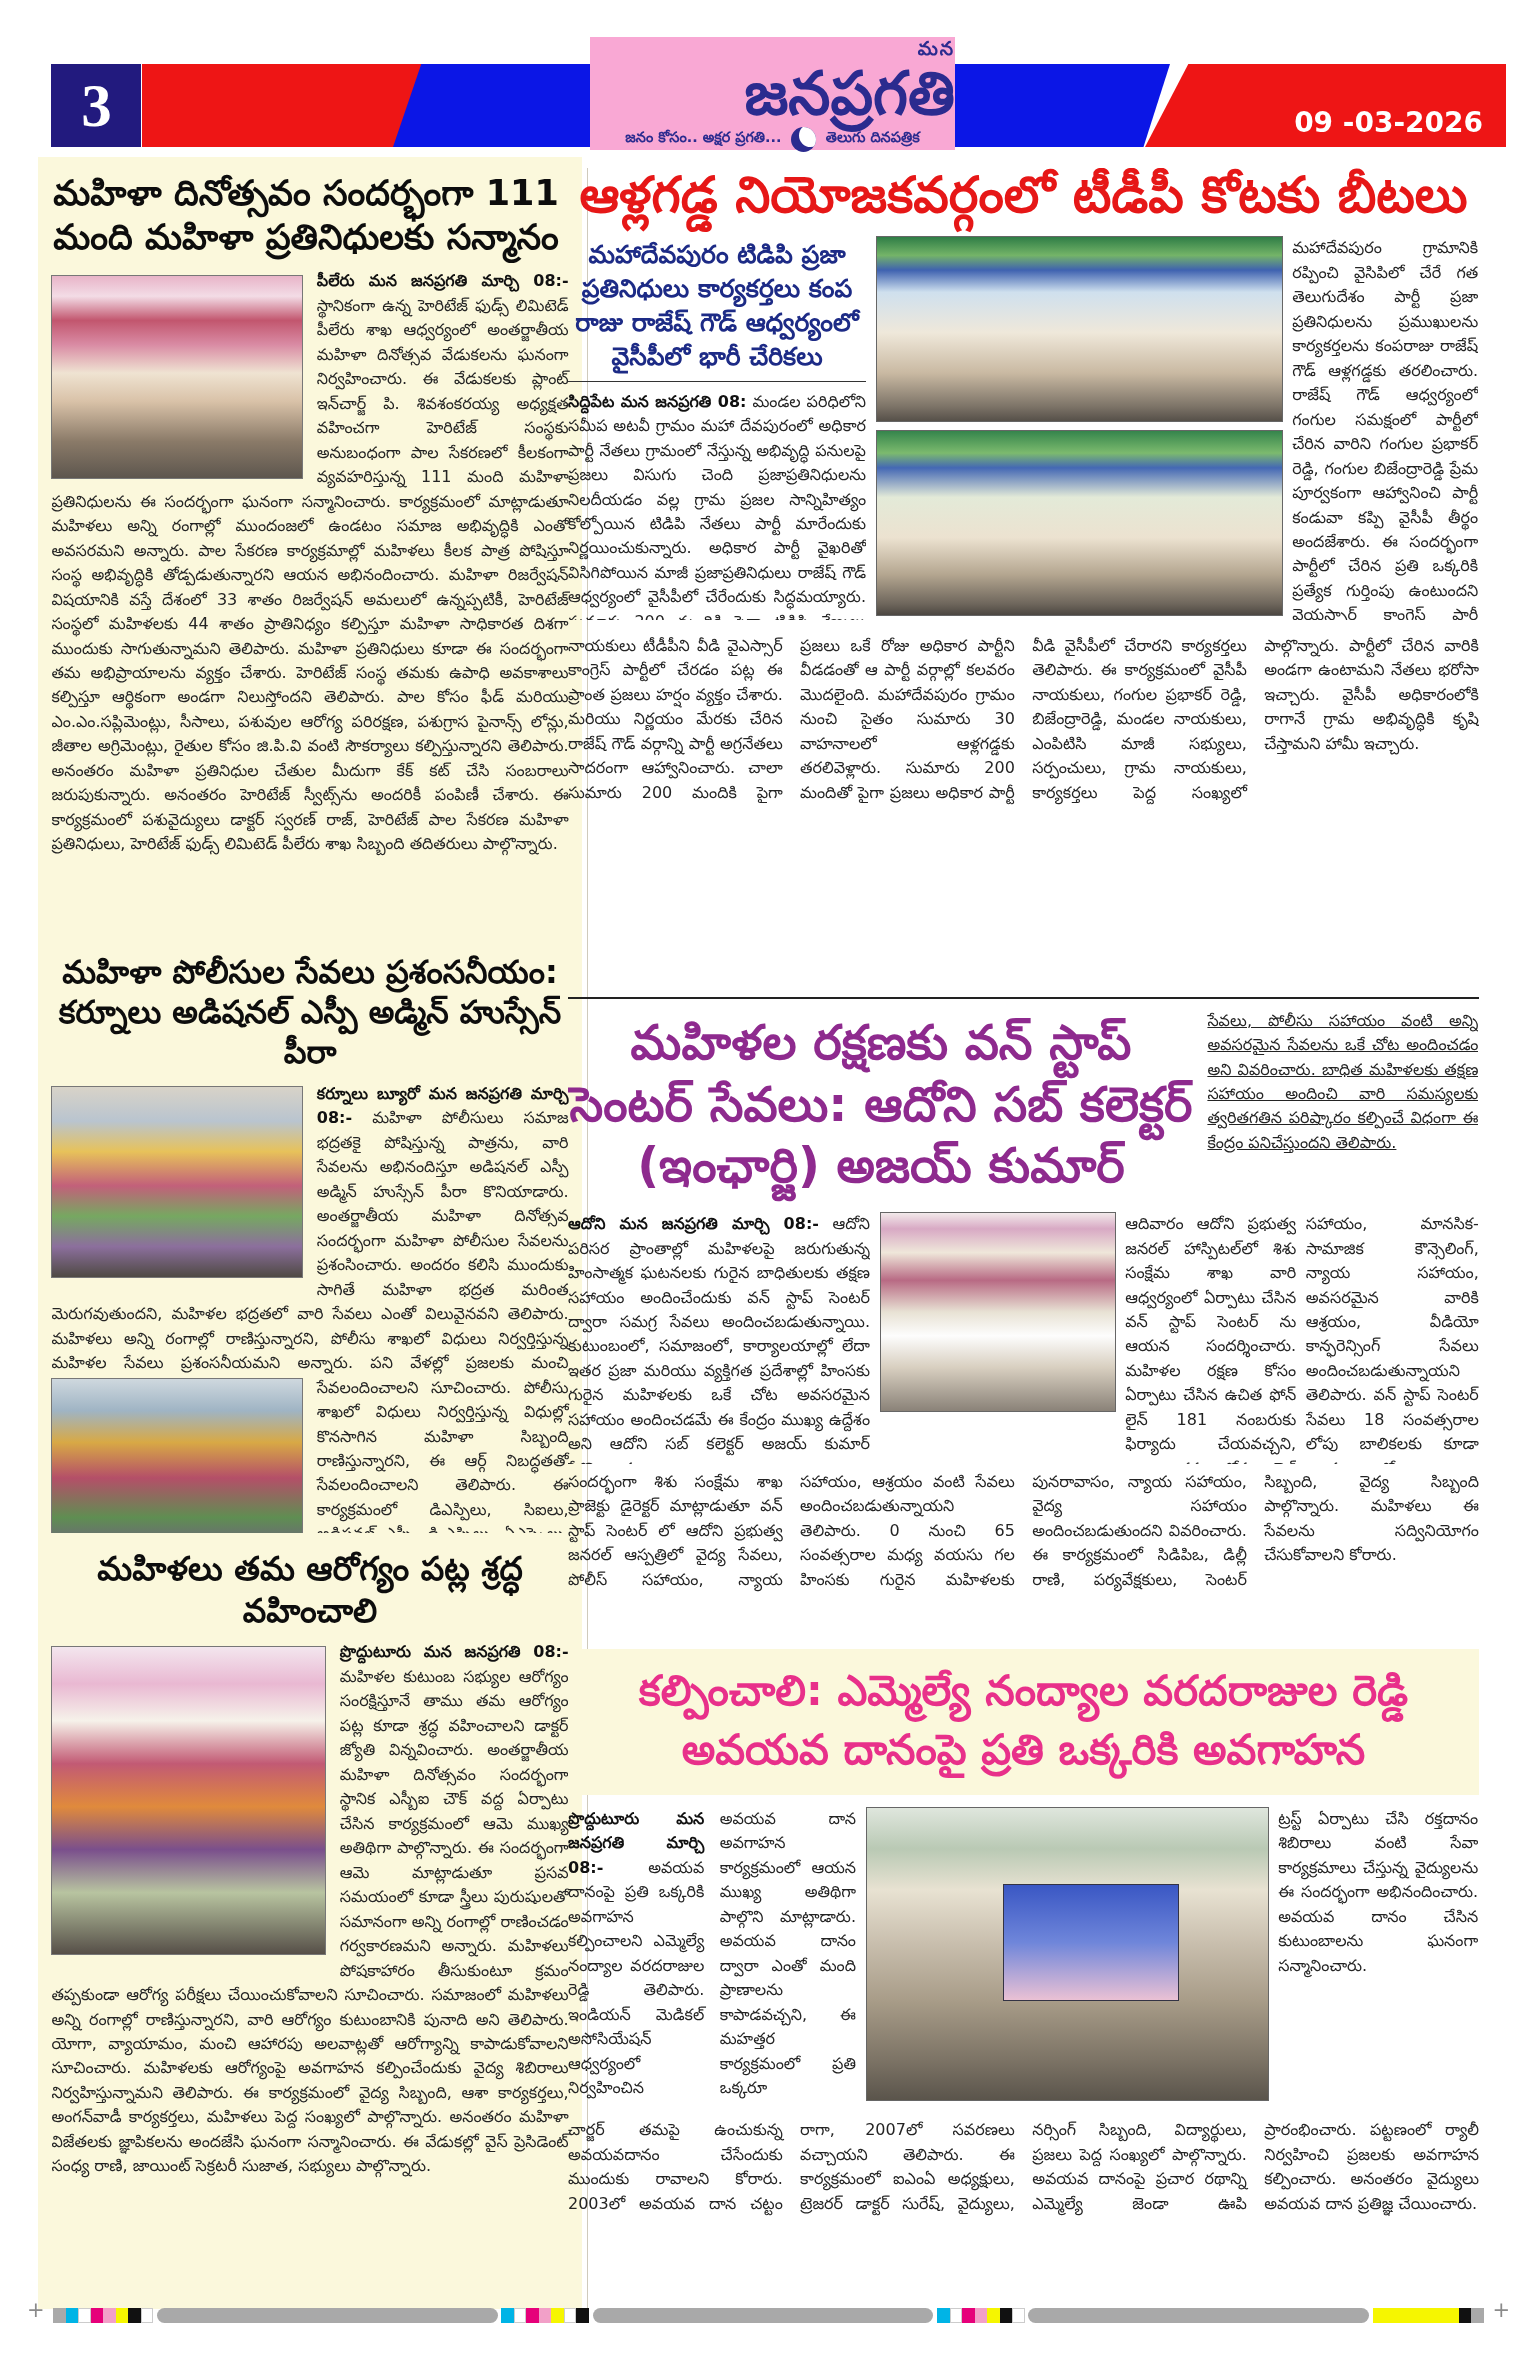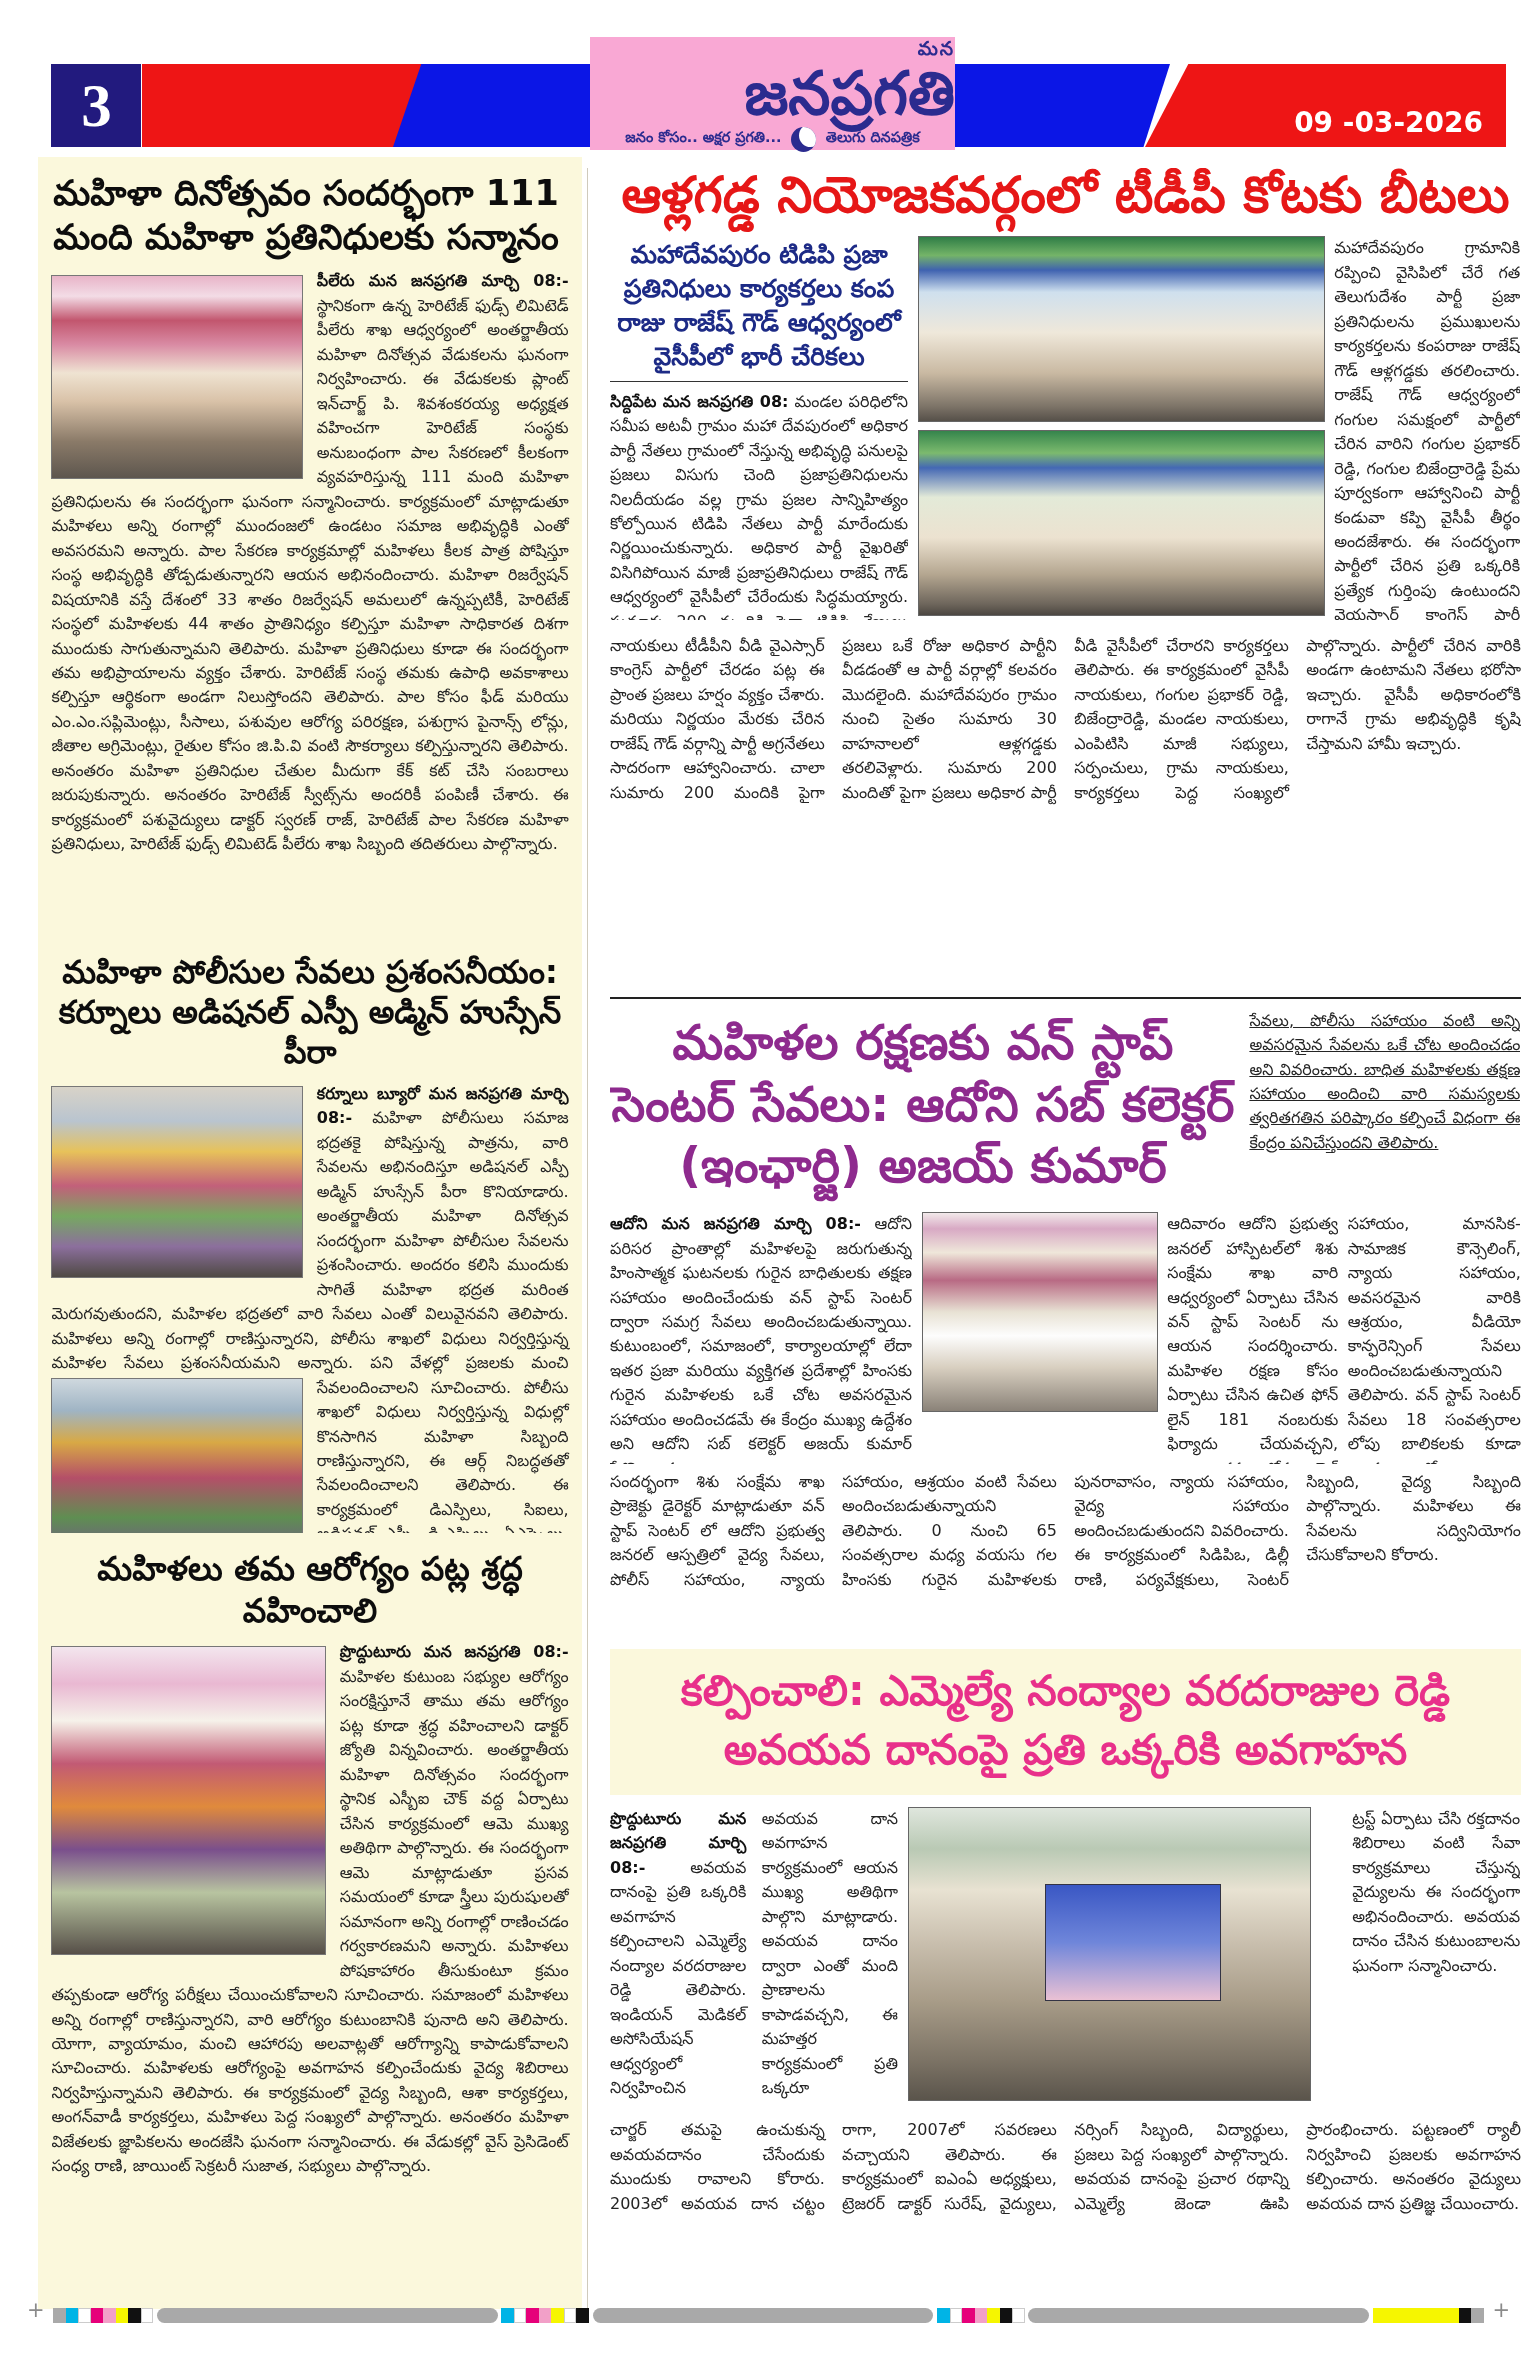--- a/index.html
+++ b/index.html
@@ -43,21 +43,21 @@
   .l3 .l-head { font-size:33px; text-align:center; }
   .ph-l1 { float:left; width:252px; height:204px; margin:5.8px 13.4px 7.7px 0;
     background:linear-gradient(180deg,#e8b4c8 0%,#f3dce6 10%,#c2566e 22%,#d98ba4 34%,#efe3d2 48%,#d9c2a8 62%,#8a7a68 82%,#5d564e 100%); }
   .ph-l2a { float:left; width:252px; height:192px; margin:3.8px 13.4px 7.7px 0;
     background:linear-gradient(180deg,#d8d3c8 0%,#b9c4cf 18%,#e7c25a 34%,#c2607a 52%,#76a861 68%,#8c6f9d 84%,#4f4a44 100%); }
   .ph-l2b { float:left; width:252px; height:200px; margin:1.9px 13.4px 7.7px 0;
     background:linear-gradient(180deg,#cfd8de 0%,#9fb4c4 16%,#d8a945 32%,#b44f68 50%,#5f8e52 70%,#6f5d82 86%,#3f3a36 100%); }
   .ph-l3 { float:left; width:275px; height:309px; margin:5.8px 13.4px 7.7px 0;
     background:linear-gradient(180deg,#f3e6ee 0%,#e9b8d2 12%,#f6f2ea 24%,#c25a74 38%,#e08a3c 52%,#7a4f8c 66%,#b8c4a0 80%,#564f48 100%); }
   
-  .rart { position:absolute; left:610px; width:911px; overflow:hidden; }
+  .rart { position:absolute; left:568px; width:911px; overflow:hidden; }
   .r1 { top:168px; height:821px; }
   .r1-head { color:#e61717; font-weight:bold; font-size:50px; text-align:center; line-height:1.1; padding-bottom:13.4px; }
   .r1-row { display:grid; grid-template-columns:298px 407px 186px; column-gap:9.6px; height:384px; }
   .subhead { color:#1d2b86; font-weight:bold; font-size:25px; text-align:center; line-height:1.35;
     padding:1.9px 3.8px 7.7px 3.8px; border-bottom:1.9px solid #333; margin-bottom:7.7px; }
   .ph-r1a { height:186px; background:linear-gradient(180deg,#2f7d46 0%,#74b468 10%,#3f62b0 18%,#cfe0ee 30%,#efe8da 52%,#c9b9a2 74%,#7d7468 92%,#565049 100%); border:1px solid #666; }
   .ph-r1b { height:186px; margin-top:7.7px; background:linear-gradient(180deg,#35854c 0%,#7cba6e 12%,#4468b4 20%,#e3ead8 36%,#ece2d0 58%,#b4a690 78%,#6e665c 94%,#4c4741 100%); border:1px solid #666; }
   .r1-bottom { margin-top:13.4px; height:338px; column-count:4; column-gap:17.3px; }
   .r2 { top:997px; height:649px; border-top:2.9px solid #222; padding-top:9.6px; }
   .r2-toprow { display:grid; grid-template-columns:626px 271px; column-gap:13.4px; }
@@ -194,21 +194,21 @@
       <div class="body-txt r3-left2col" style="overflow:hidden;">
         <b class="dl">ప్రొద్దుటూరు మన జనప్రగతి మార్చి 08:-</b>
         <span>అవయవ దానంపై ప్రతి ఒక్కరికి అవగాహన కల్పించాలని ఎమ్మెల్యే నంద్యాల వరదరాజుల రెడ్డి తెలిపారు. ఇండియన్ మెడికల్ అసోసియేషన్ ఆధ్వర్యంలో నిర్వహించిన అవయవ దాన అవగాహన కార్యక్రమంలో ఆయన ముఖ్య అతిథిగా పాల్గొని మాట్లాడారు. అవయవ దానం ద్వారా ఎంతో మంది ప్రాణాలను కాపాడవచ్చని, ఈ మహత్తర కార్యక్రమంలో ప్రతి ఒక్కరూ భాగస్వాములు కావాలని పిలుపునిచ్చారు.</span>
         
       </div>
       <div>
         <div class="photo ph-r3">
           <div class="ima-banner"></div>
         </div>
       </div>
-      <div class="body-txt" style="overflow:hidden;margin-left:32px;">ట్రస్ట్ ఏర్పాటు చేసి రక్తదానం శిబిరాలు వంటి సేవా కార్యక్రమాలు చేస్తున్న వైద్యులను ఈ సందర్భంగా అభినందించారు. అవయవ దానం చేసిన కుటుంబాలను ఘనంగా సన్మానించారు.</div>
+      <div class="body-txt" style="overflow:hidden;">ట్రస్ట్ ఏర్పాటు చేసి రక్తదానం శిబిరాలు వంటి సేవా కార్యక్రమాలు చేస్తున్న వైద్యులను ఈ సందర్భంగా అభినందించారు. అవయవ దానం చేసిన కుటుంబాలను ఘనంగా సన్మానించారు.</div>
     </div>
     <div class="r3-bottom body-txt">చార్జర్ తమపై ఉంచుకున్న అవయవదానం చేసేందుకు ముందుకు రావాలని కోరారు. 2003లో అవయవ దాన చట్టం రాగా, 2007లో సవరణలు వచ్చాయని తెలిపారు. ఈ కార్యక్రమంలో ఐఎంఏ అధ్యక్షులు, ట్రెజరర్ డాక్టర్ సురేష్, వైద్యులు, నర్సింగ్ సిబ్బంది, విద్యార్థులు, ప్రజలు పెద్ద సంఖ్యలో పాల్గొన్నారు. అవయవ దానంపై ప్రచార రథాన్ని ఎమ్మెల్యే జెండా ఊపి ప్రారంభించారు. పట్టణంలో ర్యాలీ నిర్వహించి ప్రజలకు అవగాహన కల్పించారు. అనంతరం వైద్యులు అవయవ దాన ప్రతిజ్ఞ చేయించారు.</div>
   </div>
 
   <div class="cropmark cm-l">+</div>
   <div class="cropmark cm-r">+</div>
   <div class="regbar">
     <div class="sq c-gray"></div>
       <div class="sq c-cyan"></div>
       <div class="sq c-wht"></div>

